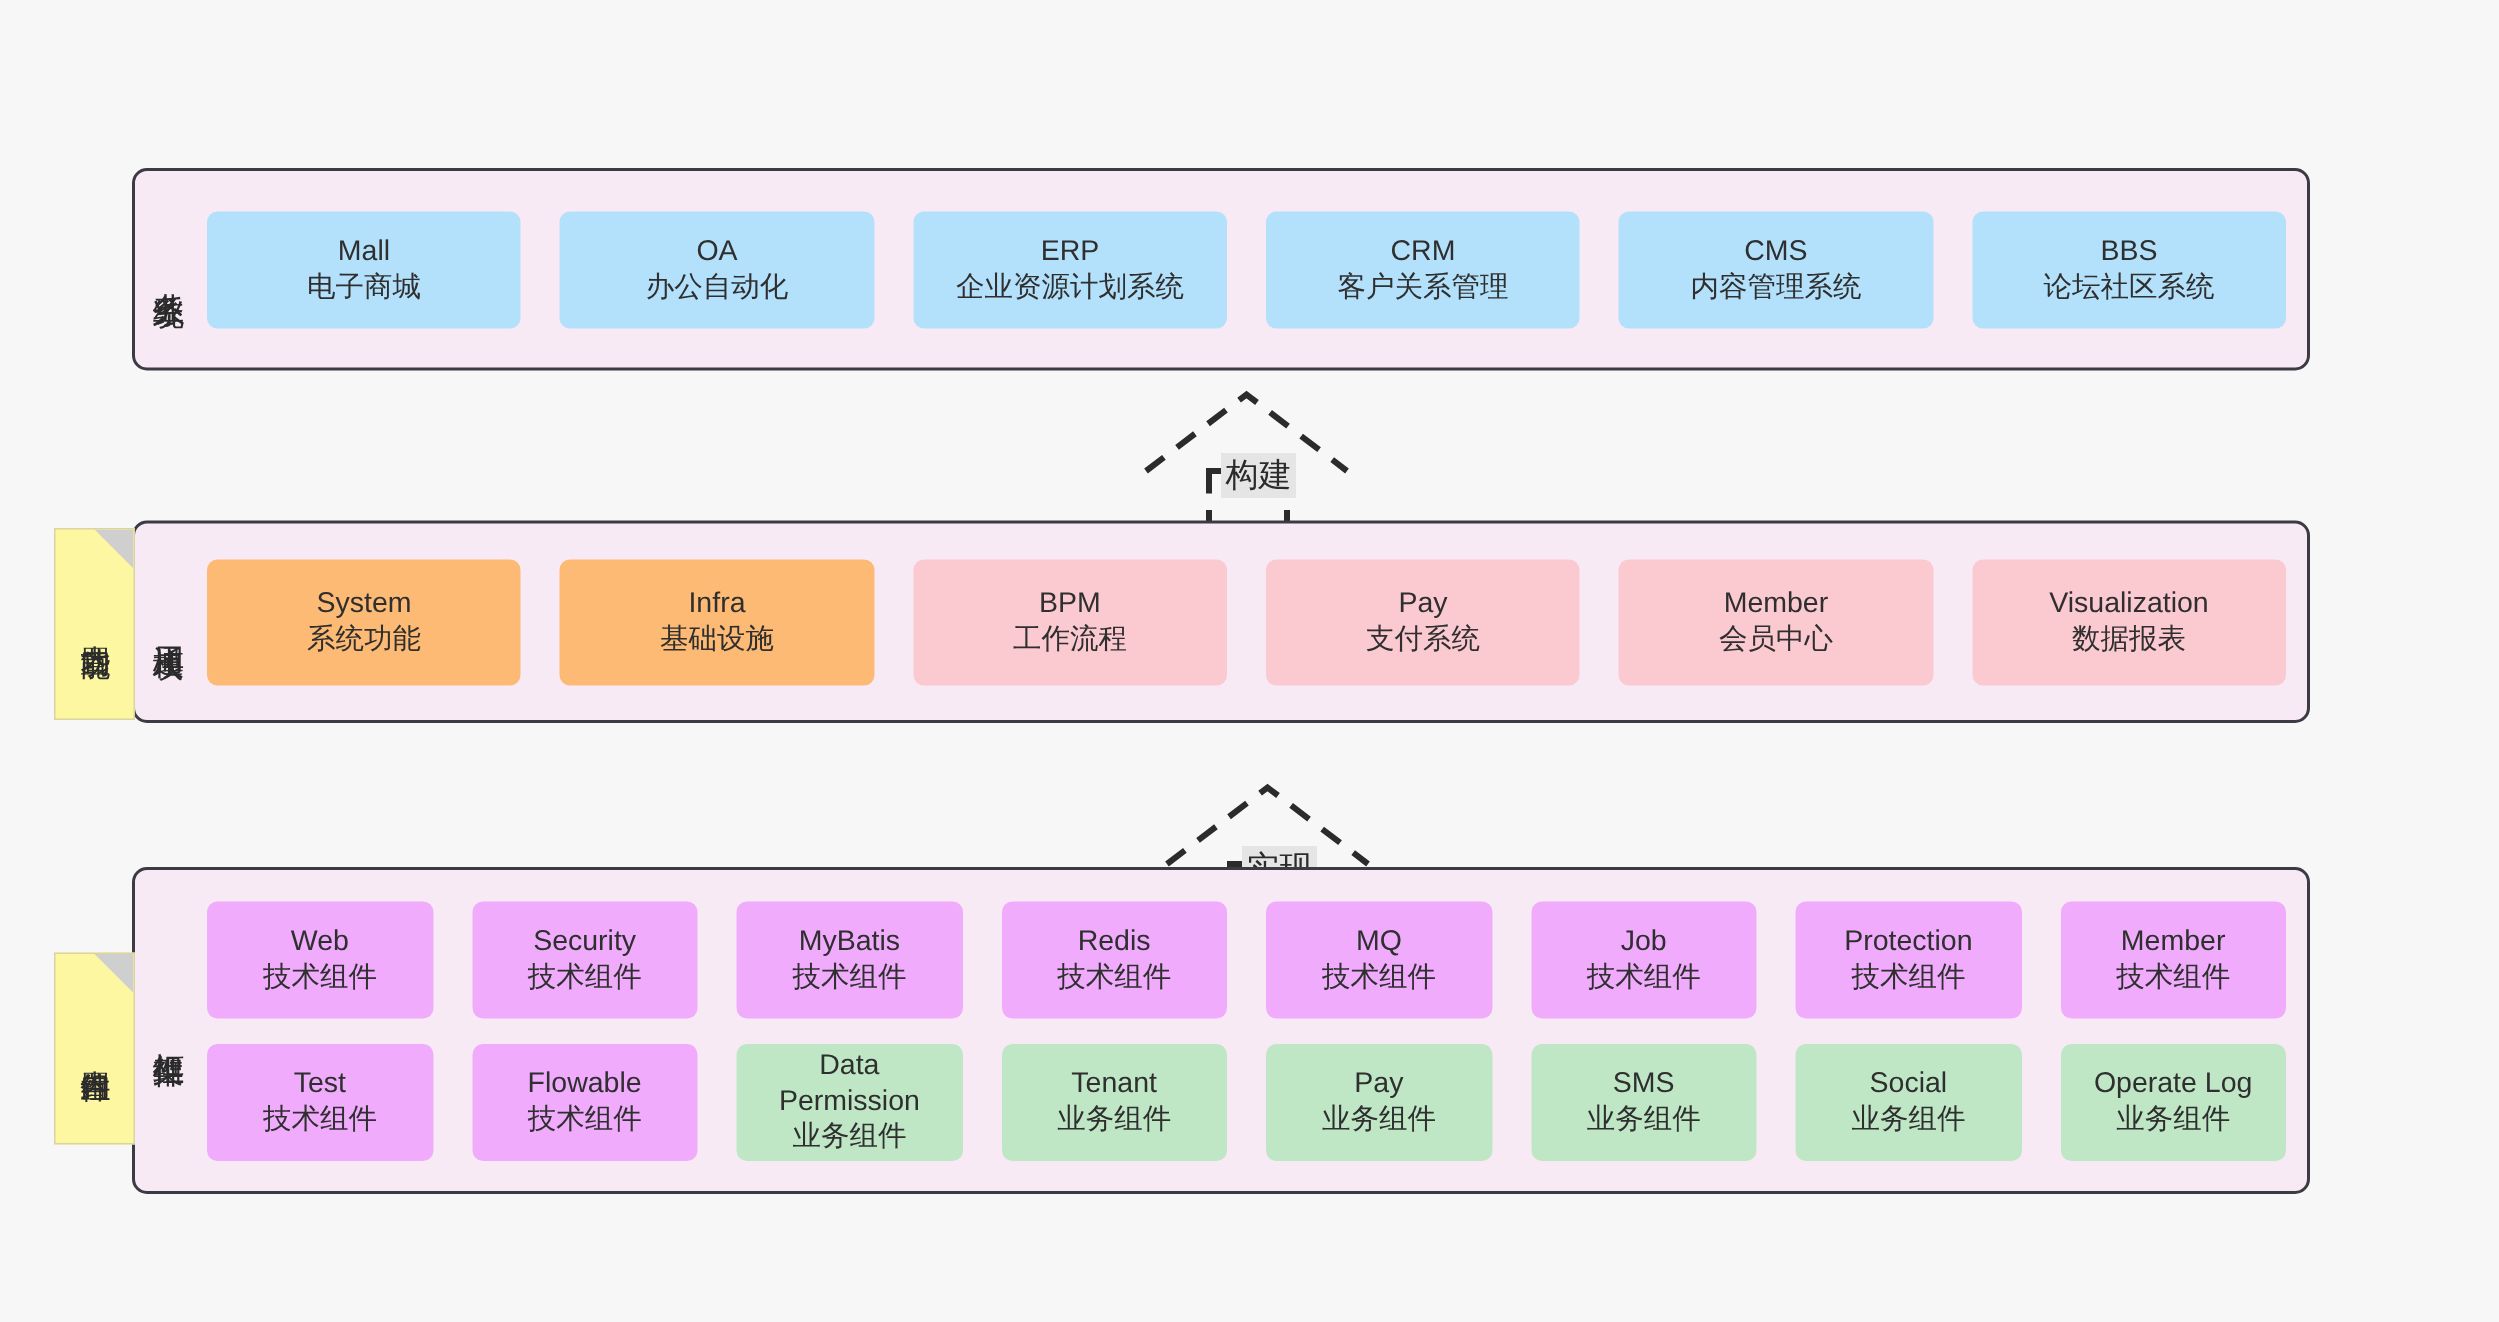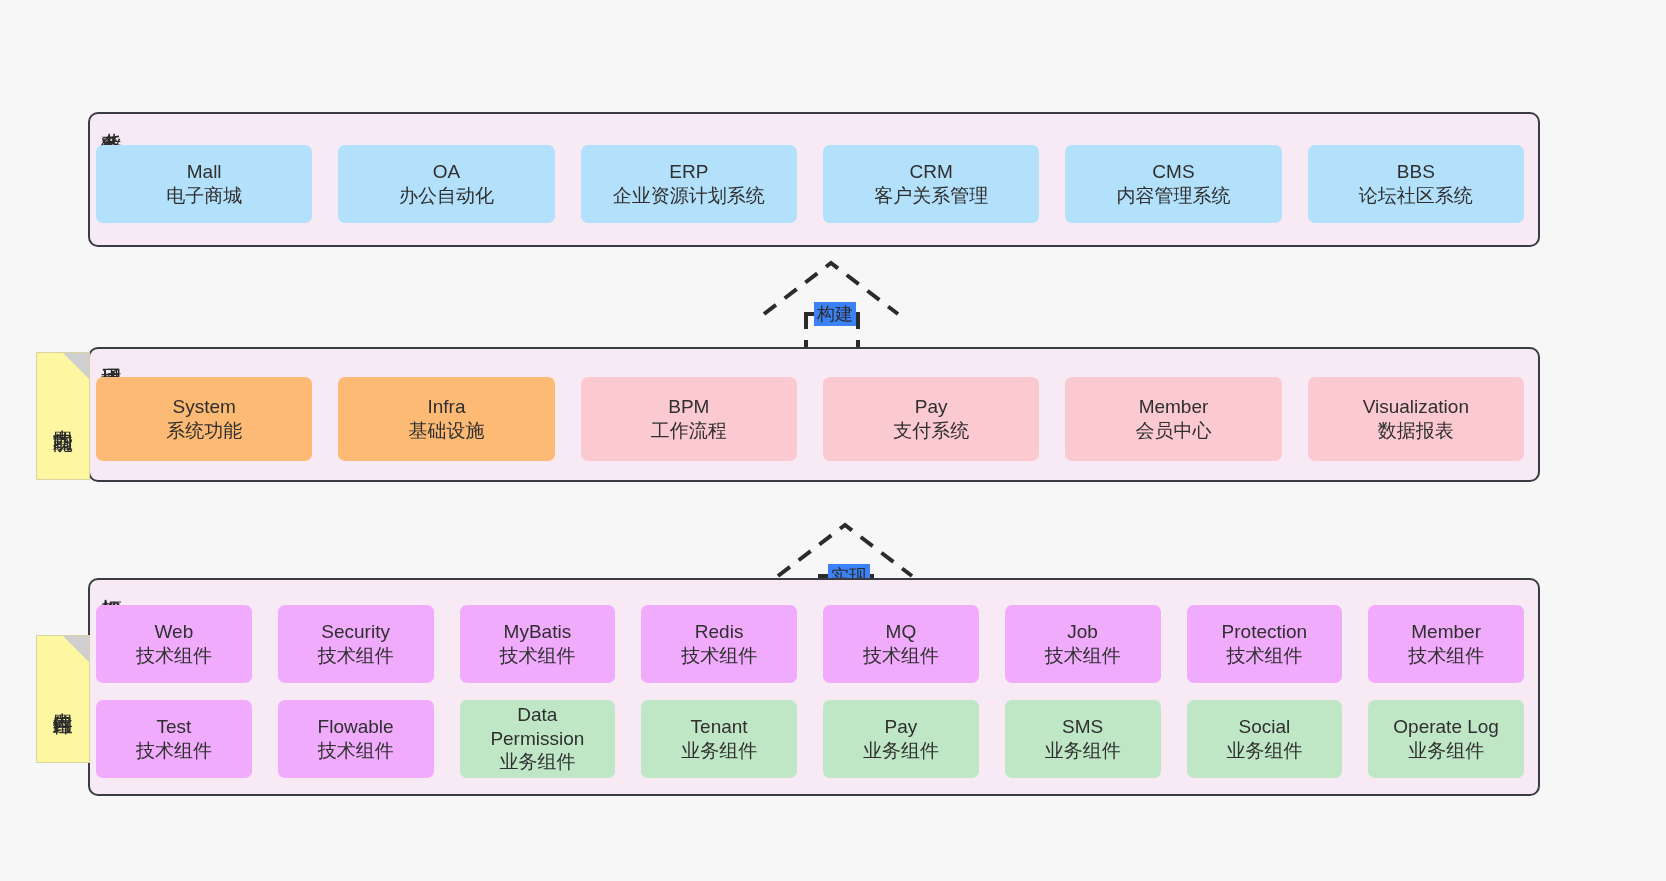--- a/index.html
+++ b/index.html
@@ -23,21 +23,20 @@
 
   
   .layer {
     position: absolute;
     box-sizing: border-box;
     background: #f8eaf4;
     border: 2px solid #3b3b44;
     border-radius: 10px;
     display: flex;
     align-items: stretch;
-    flex-direction: column;
   }
   .layer-label {
     flex: 0 0 auto;
     width: 42px;
     display: flex;
     align-items: center;
     justify-content: center;
     font-size: 21px;
     line-height: 1.08;
     letter-spacing: 1px;
@@ -112,23 +111,23 @@
     border-left: 26px solid transparent;
   }
 
   
   .arrow {
     position: absolute;
   }
   .arrow svg { display: block; }
   .arrow-label {
     position: absolute;
-    font-size: 18px;
+    font-size: 22px;
     color: #2b2b2b;
-    background: #3b82f6;
+    background: #e5e5e5;
     padding: 0 3px;
     white-space: nowrap;
   }
 </style>
 </head>
 <body>
 
 <div id="canvas">
 
   <div class="layer" id="layer-business" style="left:88px; top:112px; width:1452px; height:135px;">

